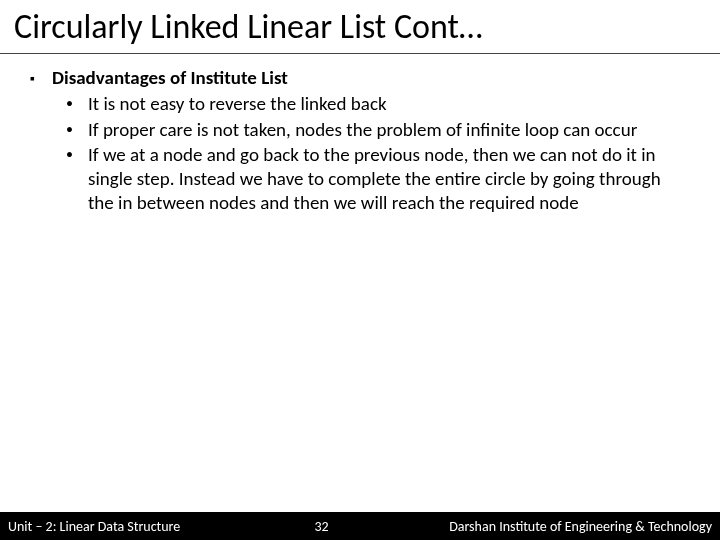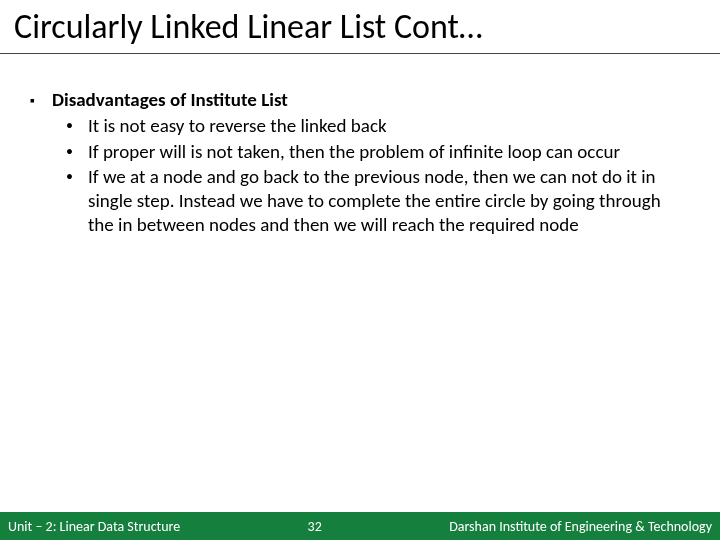--- a/index.html
+++ b/index.html
@@ -1,47 +1,47 @@
 <!DOCTYPE html>
 <html><head>
 <meta charset="utf-8">
 <style>
   * { margin: 0; padding: 0; box-sizing: border-box; }
   html, body { width: 720px; height: 540px; font-family: Calibri, "Segoe UI", Arial, sans-serif; background: #fff; color: #000; }
-  .slide { width: 720px; height: 540px; position: relative; display: flex; flex-direction: column; gap: 22px; }
+  .slide { width: 720px; height: 540px; position: relative; display: flex; flex-direction: column; }
   .title { font-size: 34px; font-weight: 400; padding: 6px 14px 6px 14px; border-bottom: 1px solid #444; letter-spacing: 0px; }
   .content { flex: 1; padding: 12px 30px 0 30px; font-size: 19px; line-height: 1.25; }
   .l1 { display: flex; margin-bottom: 2px; }
   .l1 .b { width: 22px; flex-shrink: 0; font-size: 14px; padding-top: 4px; }
   .l1 .t { font-weight: 700; }
   .l2 { display: flex; padding-left: 36px; margin-top: 2px; }
   .l2 .b { width: 22px; flex-shrink: 0; font-size: 14px; padding-top: 3px; }
   .l2 .t { }
-  .footer { position: absolute; bottom: 0; left: 0; width: 720px; height: 28px; background: #15803d; color: #fff; display: flex; align-items: center; font-size: 14px; padding: 0 8px; }
+  .footer { position: absolute; bottom: 0; left: 0; width: 720px; height: 28px; background: #000000; color: #fff; display: flex; align-items: center; font-size: 14px; padding: 0 8px; }
   .footer .left { flex: 0 0 auto; }
   .footer .mid { flex: 1; text-align: center; }
   .footer .right { flex: 0 0 auto; }
-  .pgnum { display: inline-block; min-width: 28px; text-align: center; }
+  .pgnum { display: inline-block; min-width: 28px; text-align: right; }
 </style>
 </head>
 <body>
 <div class="slide">
   <div class="title">Circularly Linked Linear List Cont…</div>
   <div class="content">
     <div class="l1">
       <div class="b">▪</div>
       <div class="t">Disadvantages of Institute List</div>
     </div>
     <div class="l2">
       <div class="b">•</div>
       <div class="t">It is not easy to reverse the linked back</div>
     </div>
     <div class="l2">
       <div class="b">•</div>
-      <div class="t">If proper will is not taken, then the problem of infinite loop can occur</div>
+      <div class="t">If proper care is not taken, nodes the problem of infinite loop can occur</div>
     </div>
     <div class="l2">
       <div class="b">•</div>
       <div class="t">If we at a node and go back to the previous node, then we can not do it in single step. Instead we have to complete the entire circle by going through the in between nodes and then we will reach the required node</div>
     </div>
   </div>
   <div class="footer">
     <div class="left">Unit – 2: Linear Data Structure</div>
     <div class="mid"><span class="pgnum">32</span></div>
     <div class="right">Darshan Institute of Engineering &amp; Technology</div>

